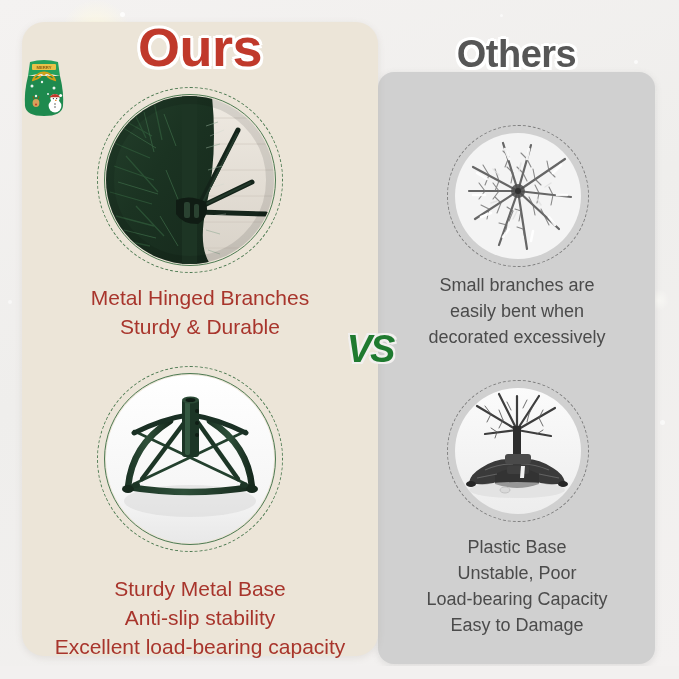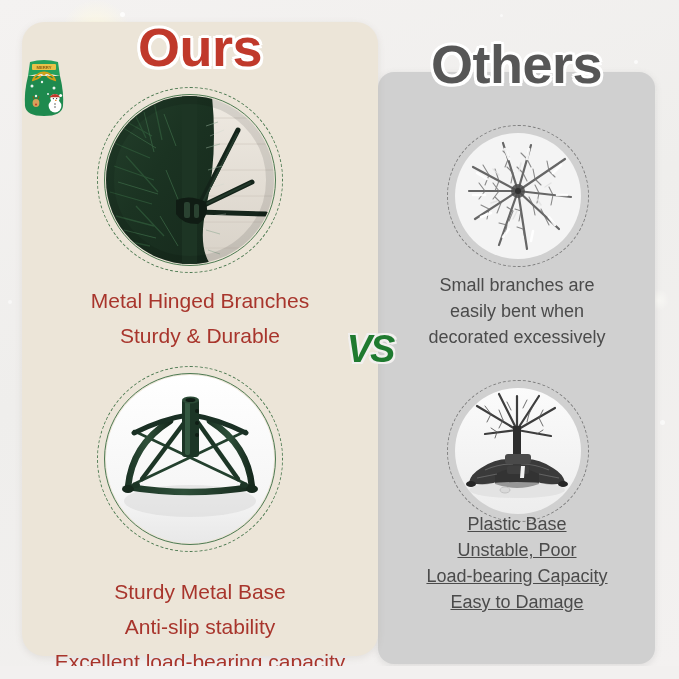--- a/index.html
+++ b/index.html
@@ -83,21 +83,21 @@
       -2.5px -2.5px 0 #ffffff,  2.5px -2.5px 0 #ffffff,
       -2.5px  2.5px 0 #ffffff,  2.5px  2.5px 0 #ffffff,
       -3px 0 0 #ffffff, 3px 0 0 #ffffff,
       0 -3px 0 #ffffff, 0 3px 0 #ffffff;
   }
   #title-others {
     left: 378px;
     top: 33px;
     width: 277px;
     text-align: center;
-    font-size: 54px;
+    font-size: 38px;
     color: #565656;
     text-shadow:
       -2.5px -2.5px 0 #ffffff,  2.5px -2.5px 0 #ffffff,
       -2.5px  2.5px 0 #ffffff,  2.5px  2.5px 0 #ffffff,
       -3px 0 0 #ffffff, 3px 0 0 #ffffff,
       0 -3px 0 #ffffff, 0 3px 0 #ffffff;
   }
 
   
   #gift-sack-icon {
@@ -175,31 +175,31 @@
   
   .caption {
     position: absolute;
     text-align: center;
     z-index: 6;
     white-space: pre-line;
   }
   .caption-ours {
     color: #a8352c;
     font-size: 21px;
-    line-height: 35px;
+    line-height: 29px;
   }
   .caption-others {
     color: #4b4b4b;
     font-size: 18px;
     line-height: 26px;
   }
   #cap-ours-top    { left: 26px;  top: 283px; width: 348px; }
   #cap-ours-bottom { left: 16px;  top: 574px; width: 368px; }
   #cap-others-top    { left: 386px; top: 272px; width: 262px; }
-  #cap-others-bottom { left: 386px; top: 511px; width: 262px; text-decoration: underline; }
+  #cap-others-bottom { left: 386px; top: 534px; width: 262px; }
 
   svg { display: block; }
 </style>
 </head>
 <body>
 
 <div id="stage">
 
   <div class="fleck" style="left:120px;top:12px;width:5px;height:5px;opacity:.8;"></div>
   <div class="fleck" style="left:634px;top:60px;width:4px;height:4px;opacity:.7;"></div>

